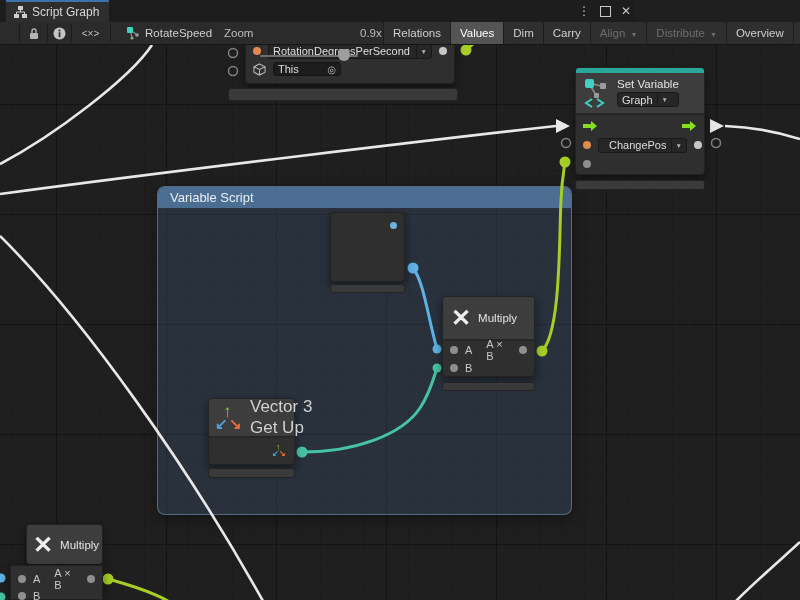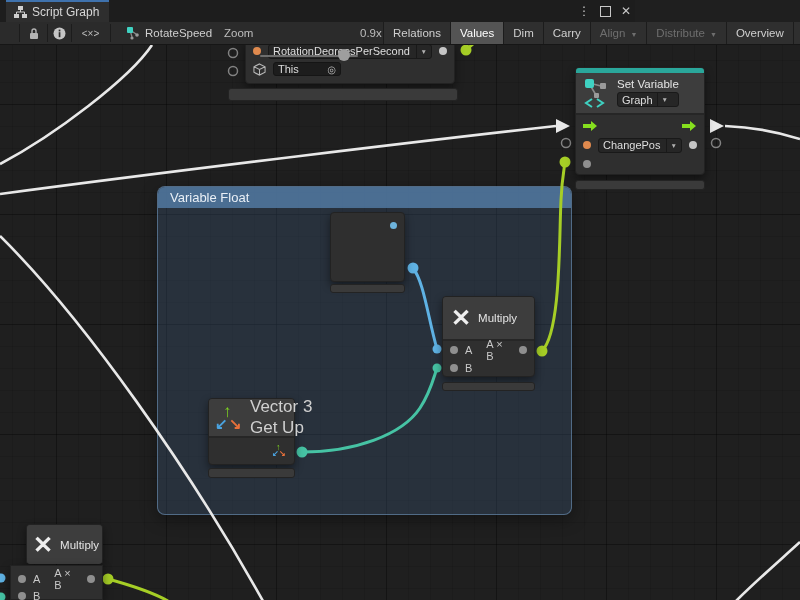--- a/index.html
+++ b/index.html
@@ -90,21 +90,21 @@
 </style>
 </head>
 <body>
 
 <div id="app">
 
   <div class="canvas"></div>
 
   <div class="group">
     <div class="group-header">
-      <span>Variable Float</span>
+      <span>Variable Script</span>
     </div>
   </div>
 
   <svg class="wires" viewBox="0 0 800 600">
     <path class="w" d="M152,45 C130,78 55,135 0,164"></path>
     <path class="w" d="M0,194 C180,170 430,140 556,126"></path>
     <path class="w" d="M0,236 C85,320 190,470 263,601"></path>
     <path class="w" d="M725,126 C750,127 778,132 800,139"></path>
     <path class="w" d="M800,542 C778,562 755,582 736,601"></path>
     <polygon points="556,119 570,126 556,133" fill="#e8e8e8"></polygon>
@@ -178,21 +178,21 @@
         <polygon points="0,4 8,4 8,1 14,6 8,11 8,8 0,8" fill="#86df1e"></polygon>
       </svg>
       <span class="spacer"></span>
       <svg class="green-arrow" width="15" height="12" viewBox="0 0 15 12">
         <polygon points="0,4 8,4 8,1 14,6 8,11 8,8 0,8" fill="#86df1e"></polygon>
       </svg>
     </div>
     <div class="prow" style="height:20px;">
       <span class="dot orange"></span>
       <span class="dd" style="flex:1;">
-        <span style="flex:1;">ChangePos</span>
+        <span style="flex:1;margin-left:6px;">ChangePos</span>
         <span class="dd-caret">▼</span>
       </span>
       <span class="dot white"></span>
     </div>
     <div class="prow" style="height:18px;">
       <span class="dot"></span>
     </div>
   </div>
   <div class="nfooter" style="left:575px;top:180px;width:130px;height:10px;"></div>
 

